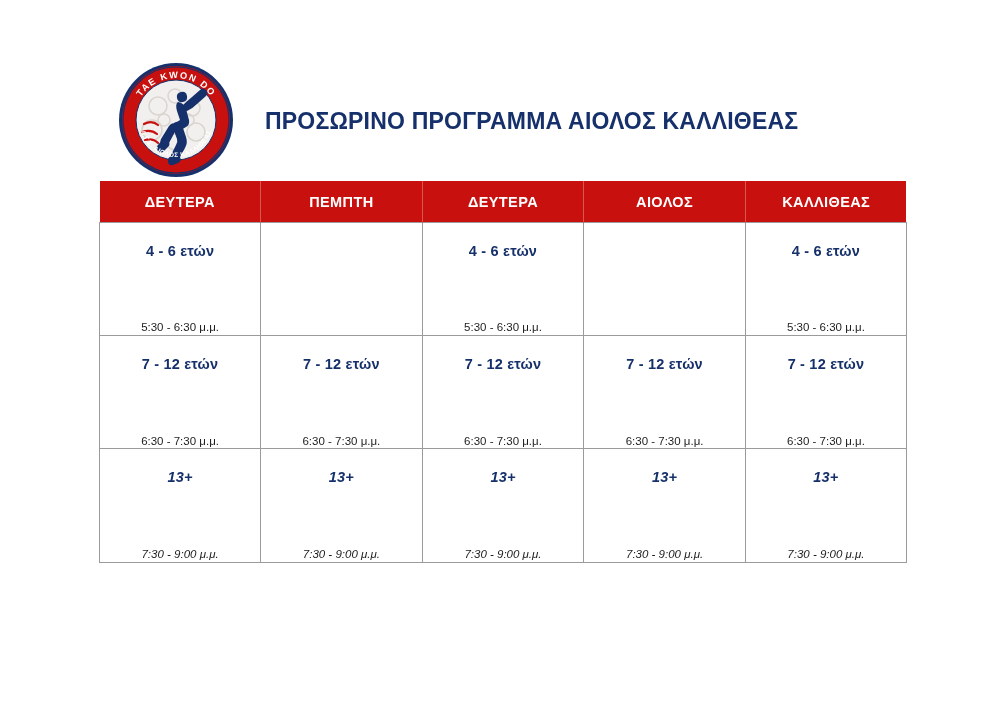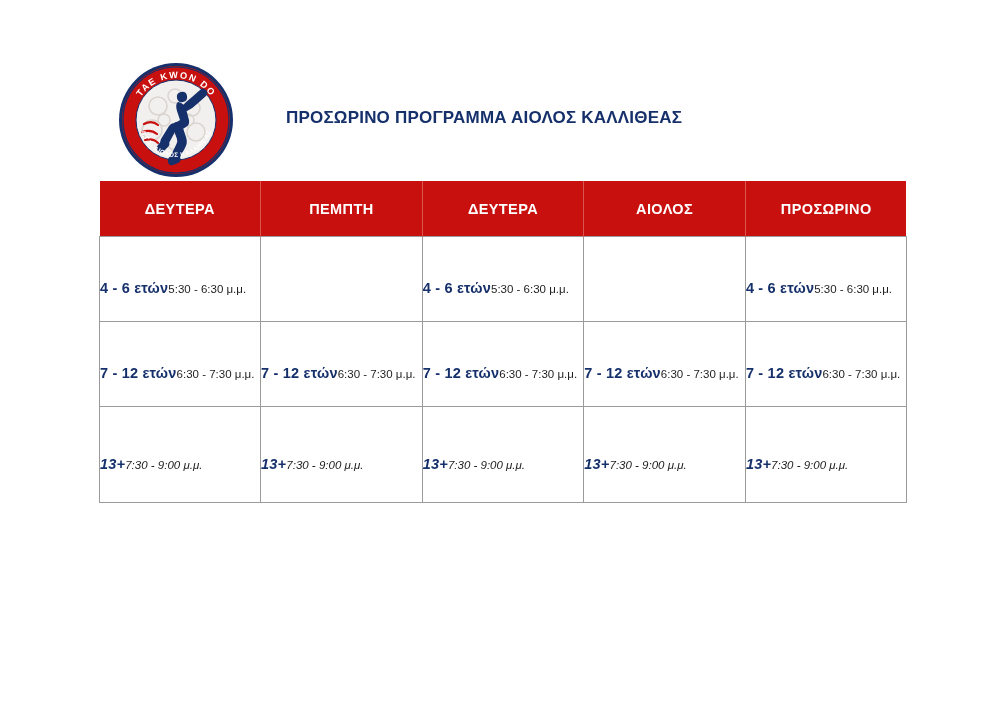--- a/index.html
+++ b/index.html
@@ -30,26 +30,25 @@
     top: 62px;
     width: 116px;
     height: 116px;
   }
   .logo svg { display: block; }
 
   .page-title {
     position: absolute;
     left: 265px;
     top: 108px;
-    font-size: 17px;
+    font-size: 23px;
     font-weight: bold;
     color: #16306b;
     letter-spacing: 0.2px;
     white-space: nowrap;
-    margin-left: 21px;
   }
 
   
   .schedule-wrap {
     position: absolute;
     left: 99px;
     top: 181px;
     width: 803px;
   }
   table.schedule {
@@ -62,54 +61,55 @@
     width: 160.6px;
     text-align: center;
     vertical-align: middle;
   }
   table.schedule thead th {
     background: #c8110f;
     color: #ffffff;
     font-size: 14.5px;
     font-weight: bold;
     letter-spacing: 0.4px;
-    height: 55px;
+    height: 41px;
     border-right: 1px solid #d8564f;
     border-left: none;
     padding: 0;
   }
   table.schedule thead th:last-child { border-right: none; }
 
   table.schedule tbody td {
     border: 1px solid #9b9b9b;
     background: #ffffff;
     padding: 0;
     height: 84px;
   }
   table.schedule tbody tr:last-child td { height: 95px; font-style: italic; }
   table.schedule tbody td.empty { }
 
   .cell-inner {
     display: flex;
-    flex-direction: row;
+    flex-direction: column;
     align-items: center;
     justify-content: flex-start;
     padding-top: 20px;
     box-sizing: border-box;
     height: 100%;
+    gap: 48px;
   }
   .cell-group {
     font-size: 14.5px;
     font-weight: bold;
     color: #16306b;
     line-height: 1.2;
     letter-spacing: 0.2px;
   }
   .cell-time {
-    margin-top: 2px;
+    margin-top: 13px;
     font-size: 11.5px;
     font-weight: normal;
     color: #1d1d1d;
     line-height: 1.2;
   }
 </style>
 </head>
 <body>
 
 <div class="header">
@@ -166,21 +166,21 @@
 </div>
 
 <div class="schedule-wrap">
   <table class="schedule">
     <thead>
       <tr>
         <th>ΔΕΥΤΕΡΑ</th>
         <th>ΠΕΜΠΤΗ</th>
         <th>ΔΕΥΤΕΡΑ</th>
         <th>ΑΙΟΛΟΣ</th>
-        <th>ΠΡΟΣΩΡΙΝΟ</th>
+        <th>ΚΑΛΛΙΘΕΑΣ</th>
       </tr>
     </thead>
     <tbody>
 
       <tr>
         <td>
           <div class="cell-inner">
             <div class="cell-group">4 - 6 ετών</div>
             <div class="cell-time">5:30 - 6:30 μ.μ.</div>
           </div>

